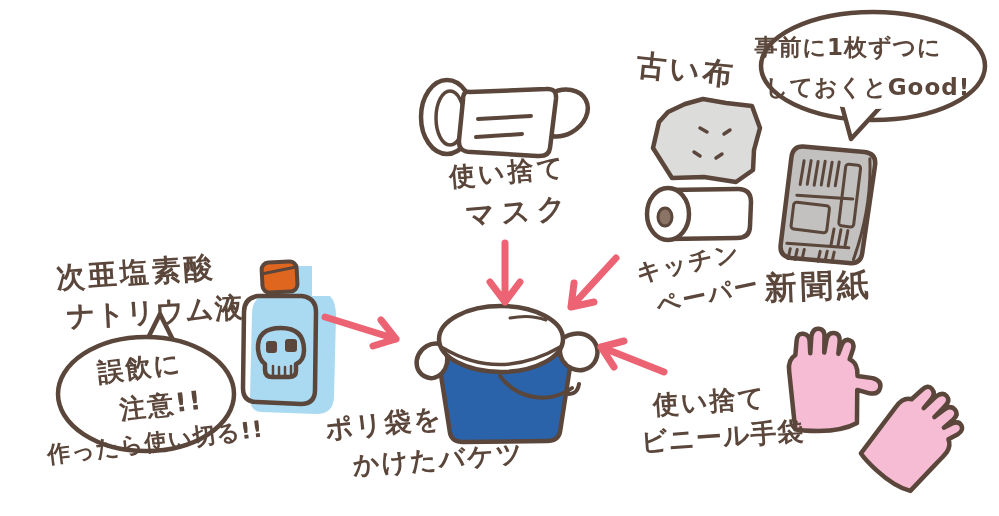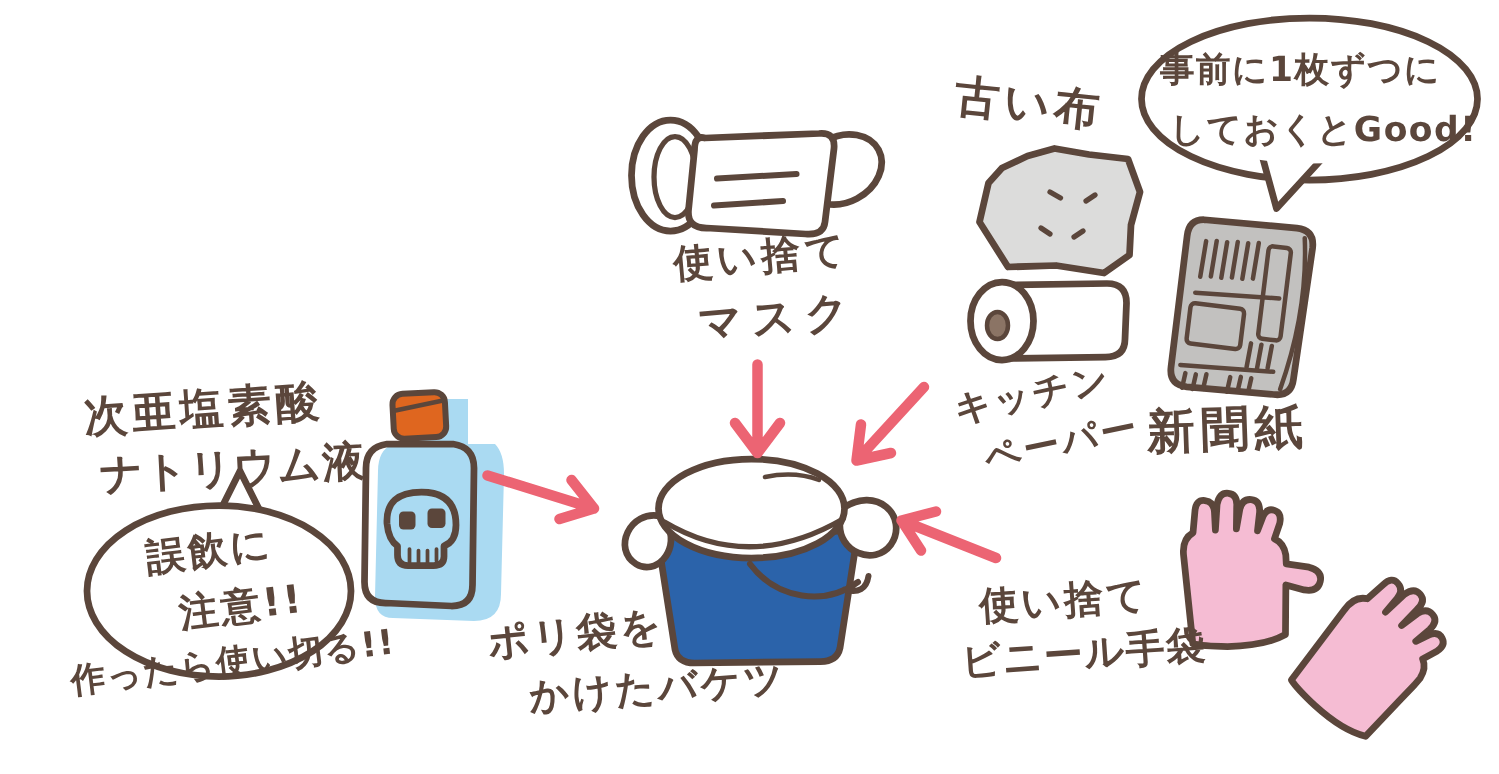--- a/index.html
+++ b/index.html
@@ -99,22 +99,22 @@
     </g>
 
     <g stroke="var(--c-arrow)" stroke-width="7" stroke-linecap="round" stroke-linejoin="round" fill="none">
       <path d="M325,317 L396,339 M396,339 L373,346 M396,339 L381,320"></path>
       <path d="M505,243 L505,302 M505,302 L490,282 M505,302 L520,282"></path>
       <path d="M616,258 L571,307 M571,307 L574,283 M571,307 L594,302"></path>
       <path d="M664,372 L601,347 M601,347 L624,341 M601,347 L614,367"></path>
     </g>
   </svg>
 
-  <div class="lbl" style="left:757px; top:36px; width:220px; text-align:center; font-size:23px; letter-spacing:1px;">事前に1枚ずつに</div>
-  <div class="lbl" style="left:765px; top:76px; width:220px; text-align:right; font-size:23px; letter-spacing:1px;">しておくとGood!</div>
+  <div class="lbl" style="left:738px; top:36px; width:220px; text-align:center; font-size:23px; letter-spacing:1px;">事前に1枚ずつに</div>
+  <div class="lbl" style="left:765px; top:76px; width:220px; text-align:left; font-size:23px; letter-spacing:1px;">しておくとGood!</div>
 
   <div class="lbl" style="left:638px; top:50px; font-size:30px; letter-spacing:3px; transform:rotate(6deg);">古い布</div>
 
   <div class="lbl" style="left:634px; top:262px; font-size:24px; letter-spacing:2px; transform:rotate(-12deg);">キッチン</div>
   <div class="lbl" style="left:654px; top:294px; font-size:24px; letter-spacing:2px; transform:rotate(-12deg);">ペーパー</div>
 
   <div class="lbl" style="left:764px; top:272px; font-size:32px; letter-spacing:4px; transform:rotate(-2deg);">新聞紙</div>
 
   <div class="lbl" style="left:448px; top:164px; font-size:26px; letter-spacing:3px; transform:rotate(-5deg);">使い捨て</div>
   <div class="lbl" style="left:464px; top:202px; font-size:29px; letter-spacing:6px; transform:rotate(-5deg);">マスク</div>

